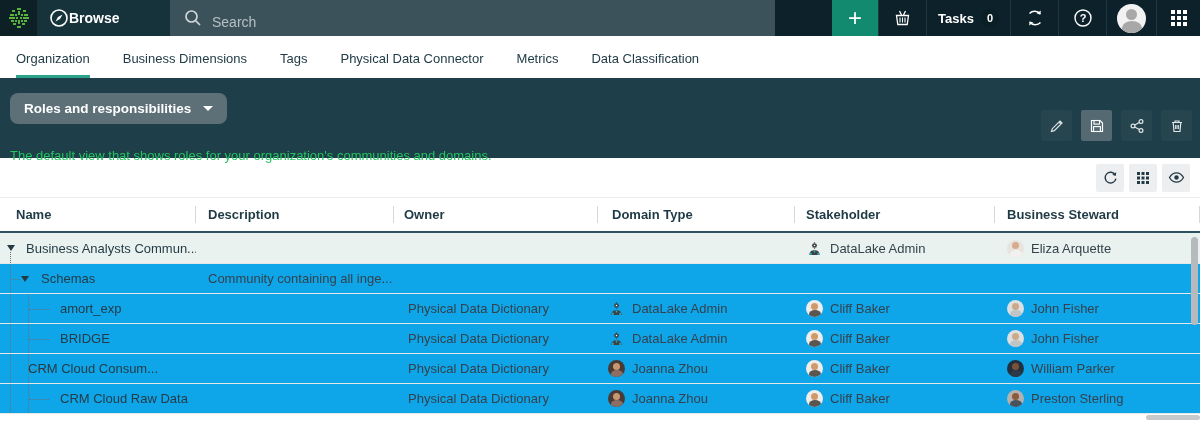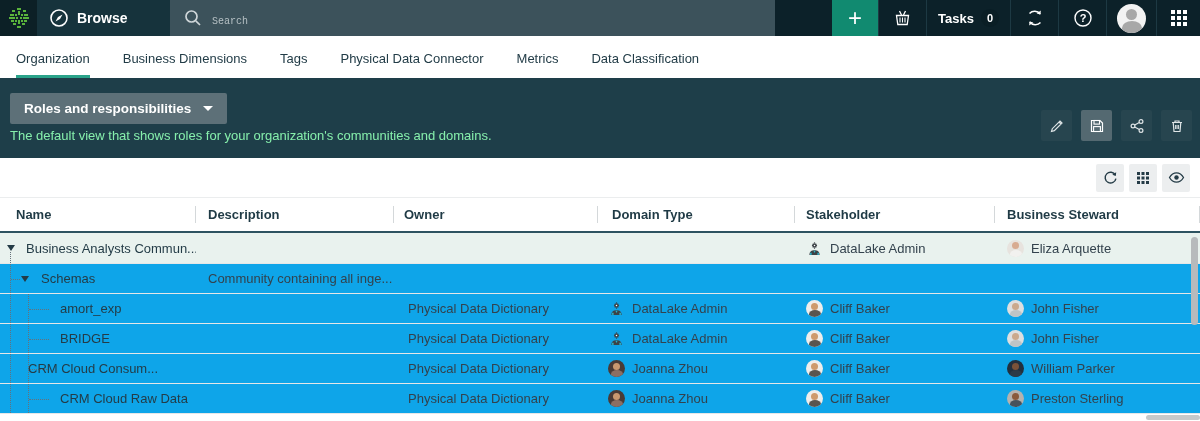--- a/index.html
+++ b/index.html
@@ -2,26 +2,26 @@
 <html><head>
 <meta charset="utf-8">
 <style>
   * { margin:0; padding:0; box-sizing:border-box; }
   html,body { width:1200px; height:421px; overflow:hidden; background:#fff;
               font-family:"Liberation Sans", sans-serif; }
 
   
   .topbar { height:36px; display:flex; align-items:stretch; background:#0c2129; }
   .logo-cell { width:37px; background:#0c2026; display:flex; align-items:center; justify-content:center; }
-  .browse-cell { width:133px; background:#16333c; display:flex; align-items:center; gap:8px;
+  .browse-cell { width:133px; background:#16333c; display:flex; align-items:center; 
                  padding:0 12px; cursor:pointer; }
   .browse-cell span { color:#fff; font-size:14px; font-weight:bold; }
   .search-cell { width:605px; background:#3c525b; display:flex; align-items:center; gap:10px; padding:0 14px; }
-  .search-cell input { flex:1; background:transparent; border:none; outline:none; color:#e8edef; font-size:10px;
-                       font-family:Liberation Mono, monospace;margin-top:7px; }
+  .search-cell input { flex:1; background:transparent; border:none; outline:none; color:#e8edef; font-size:14px;
+                       font-family:Liberation Sans, sans-serif;margin-top:7px; }
   .search-cell input::placeholder { color:#b6c0c4; }
   .topbar-spacer { flex:1; }
   .tb-btn { display:flex; align-items:center; justify-content:center; cursor:pointer;
             border-left:1px solid #1d3943; color:#fff; }
   .tb-plus { width:46px; background:#118a70; border-left:none; font-size:24px; font-weight:300; }
   .tb-basket { width:48px; }
   .tb-tasks { width:84px; gap:7px; font-size:13px; font-weight:bold; }
   .badge { background:#0a1e25; color:#fff; font-size:11px; font-weight:bold; min-width:18px; height:18px;
            border-radius:9px; display:flex; align-items:center; justify-content:center; padding:0 5px; }
   .tb-sync,.tb-help { width:48px; }
@@ -35,24 +35,24 @@
 
   
   .tabbar { height:42px; background:#fff; display:flex; align-items:stretch; padding-left:16px; }
   .tab { display:flex; align-items:center; margin-right:33px; font-size:13px; color:#223c47; cursor:pointer;
          border-bottom:3px solid transparent; padding-top:6px; }
   .tab.active { border-bottom-color:#2aa38a; }
 
   
   .view-header { height:80px; background:#1e3e49; position:relative; padding:15px 10px 0 10px; }
   .view-select { display:inline-flex; align-items:center; gap:12px; background:#5d7078; color:#fff;
-                 font-size:13.5px; font-weight:bold; padding:8px 14px; border-radius:2px; cursor:pointer; }
+                 font-size:13.5px; font-weight:bold; padding:8px 14px; border-radius:8px; cursor:pointer; }
   .caret-down { width:0; height:0; border-left:5px solid transparent; border-right:5px solid transparent;
                 border-top:5px solid #fff; }
-  .view-desc { color:#86efac; font-size:13px; margin-top:4px; }
+  .view-desc { color:#22c55e; font-size:13px; margin-top:24px; }
   .vh-actions { position:absolute; right:8px; top:32px; display:flex; gap:9px; }
   .vh-btn { width:31px; height:31px; background:#27454f; border-radius:2px; display:flex;
             align-items:center; justify-content:center; cursor:pointer; }
   .vh-btn.selected { background:#546971; }
 
   
   .toolbar-strip { height:39px; background:#fff; display:flex; align-items:center; justify-content:flex-end;
                    gap:5px; padding-right:10px; }
   .ts-btn { width:28px; height:28px; background:#eceeef; border-radius:2px; display:flex;
             align-items:center; justify-content:center; cursor:pointer; }

